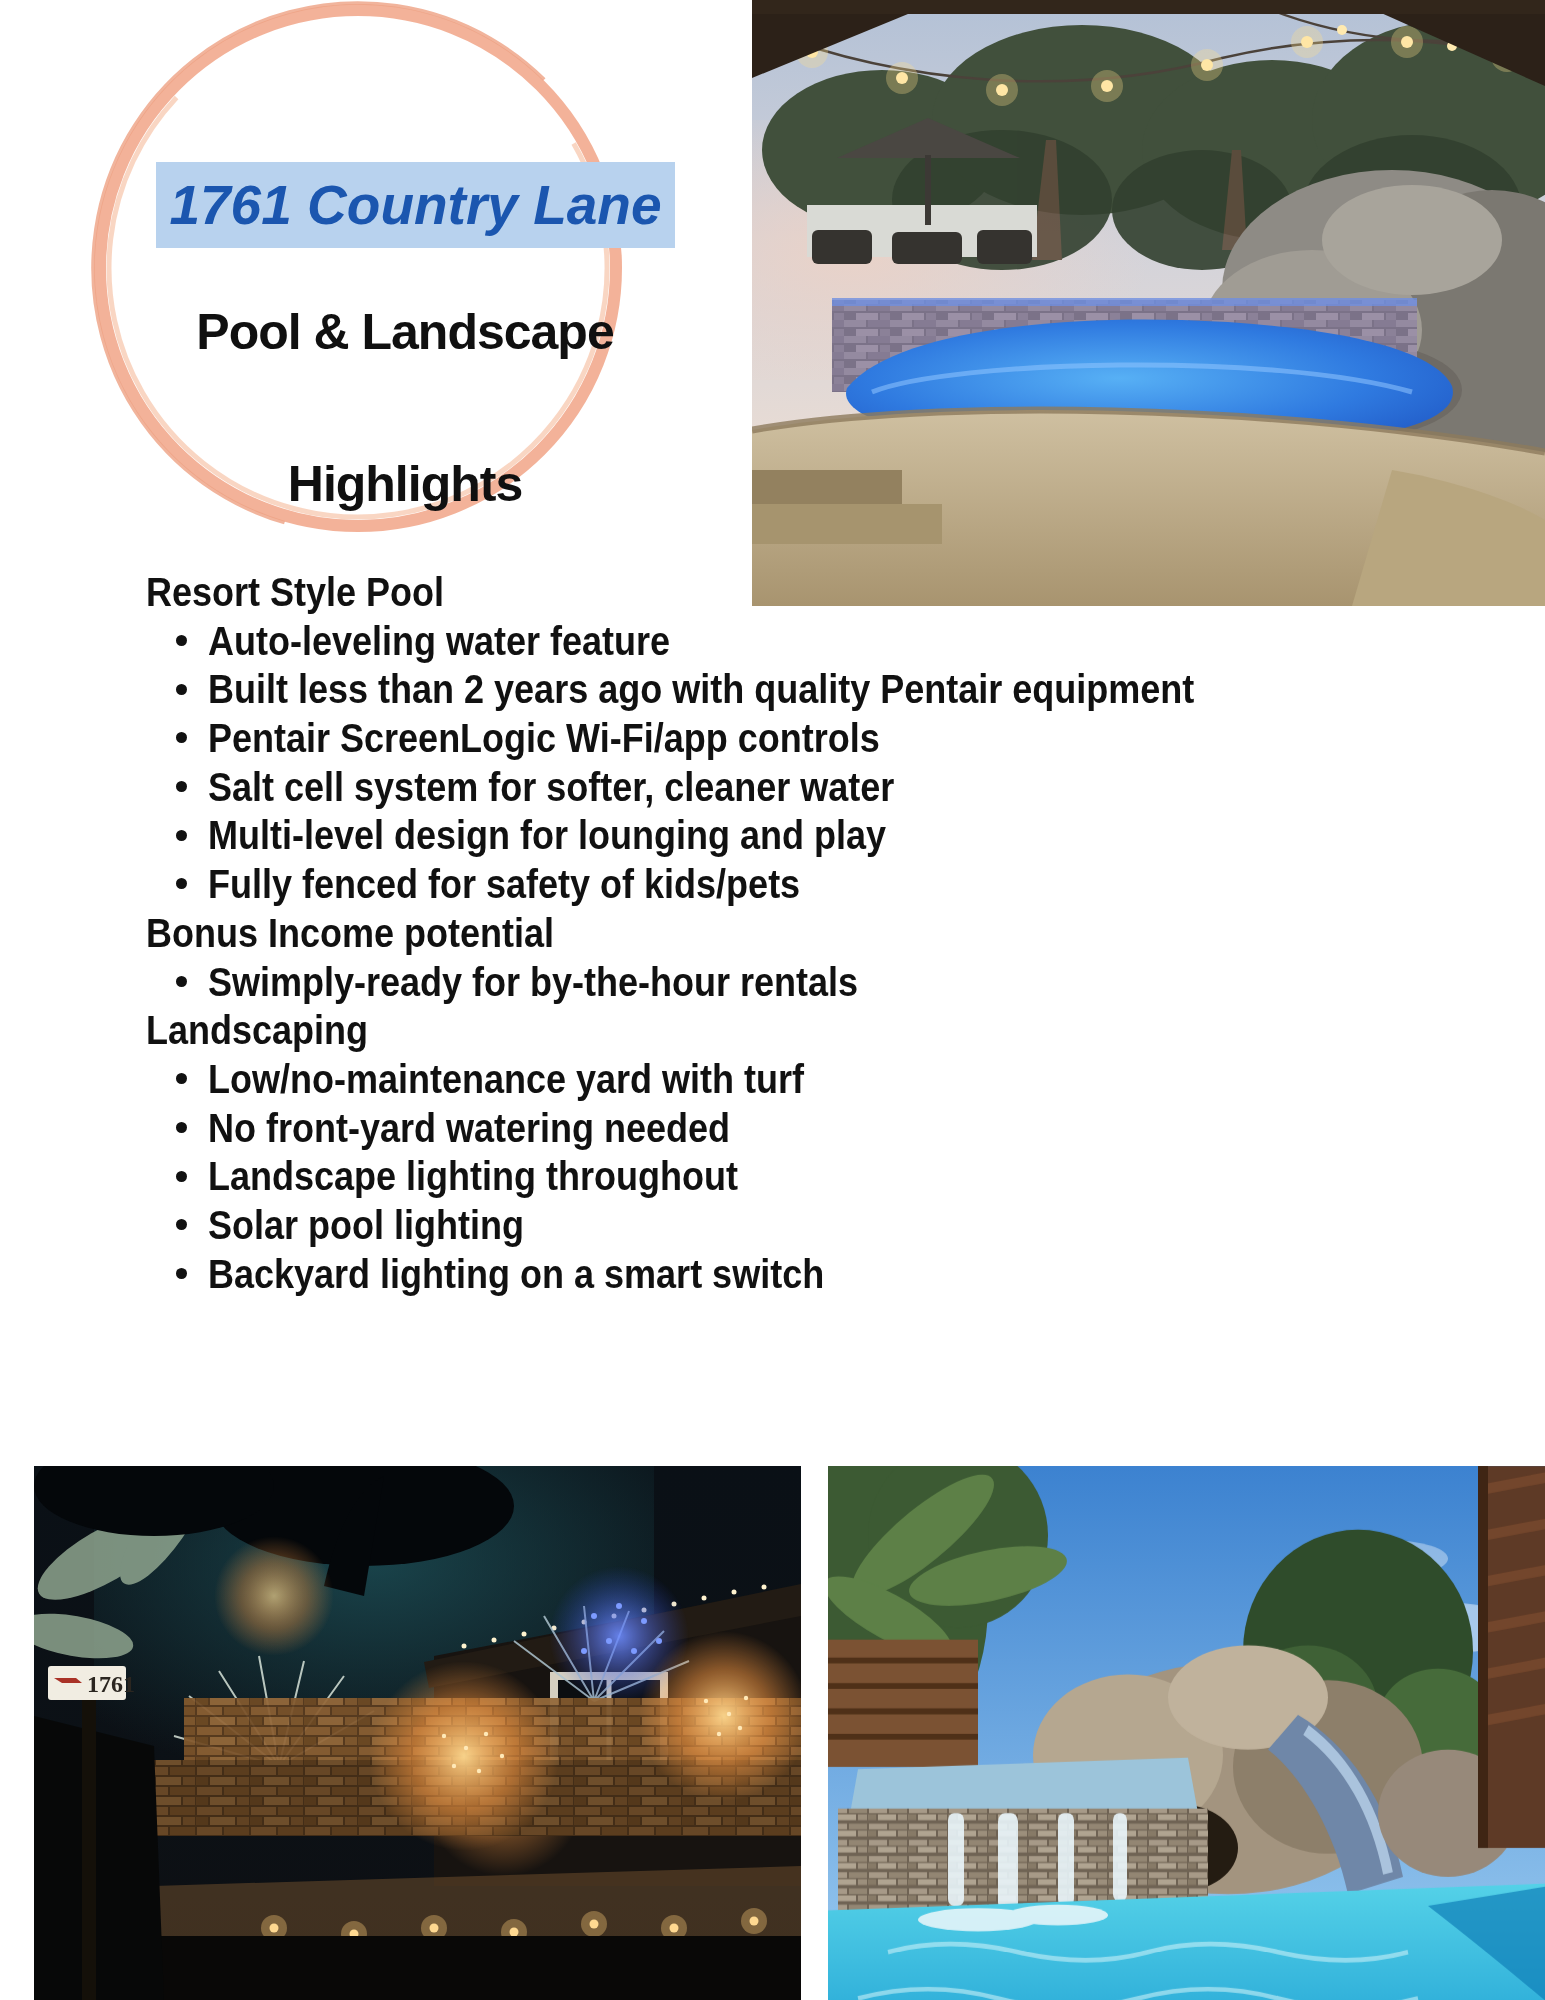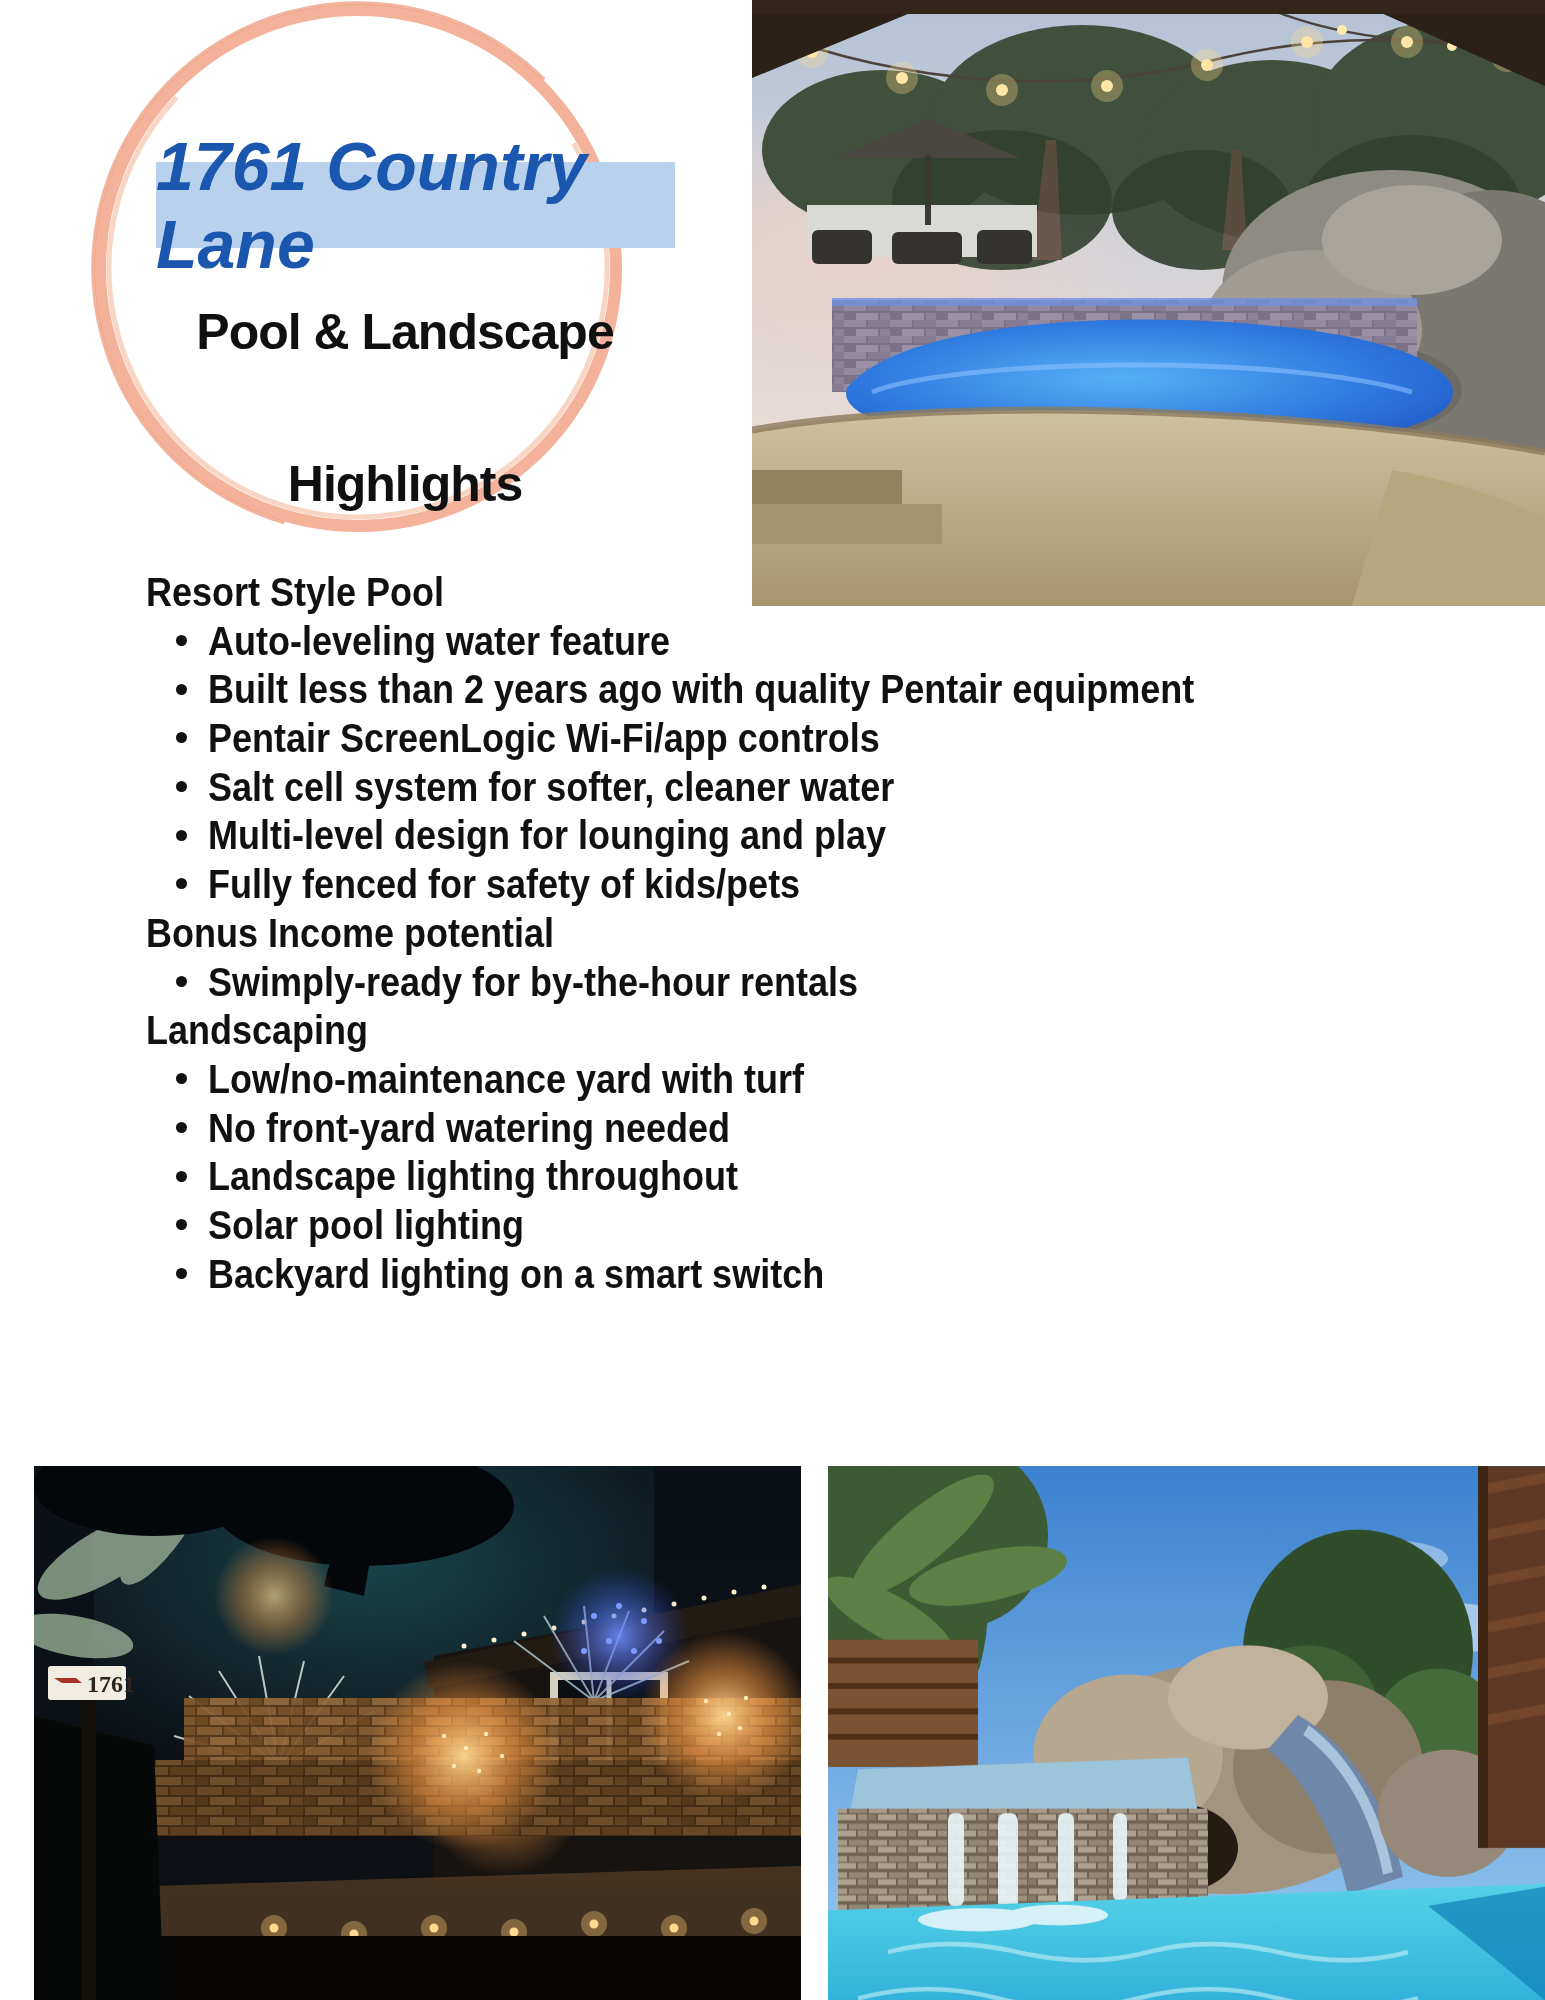--- a/index.html
+++ b/index.html
@@ -2,21 +2,21 @@
 <html><head>
 <meta charset="utf-8">
 <style>
   html,body{margin:0;padding:0;background:#e8e8e8;}
   #page{position:relative;width:1545px;height:2000px;background:#ffffff;overflow:hidden;
         font-family:"Liberation Sans",sans-serif;}
   
   #circle-decor{position:absolute;left:80px;top:-10px;width:556px;height:556px;z-index:1;}
   #address-badge{position:absolute;left:156px;top:162px;width:519px;height:86px;z-index:3;
         background:#b8d2ee;display:flex;align-items:center;justify-content:center;}
-  #address-badge span{font-size:68px;font-weight:bold;font-style:italic;color:#1b56af;
+  #address-badge span{font-size:55px;font-weight:bold;font-style:italic;color:#1b56af;
         letter-spacing:0px;}
   .title-line{position:absolute;left:0;width:810px;text-align:center;z-index:3;
         font-size:50px;font-weight:bold;color:#101010;line-height:96px;letter-spacing:-1px;}
   #title-line1{top:284px;}
   #title-line2{top:436px;}
   
   #feature-list{position:absolute;left:0;top:568px;width:1500px;z-index:3;color:#111;}
   .f-heading,.f-item{height:48.7px;line-height:48.7px;font-size:40px;font-weight:bold;
         white-space:nowrap;position:relative;margin-left:43px;}
   .f-heading{padding-left:103px;}

